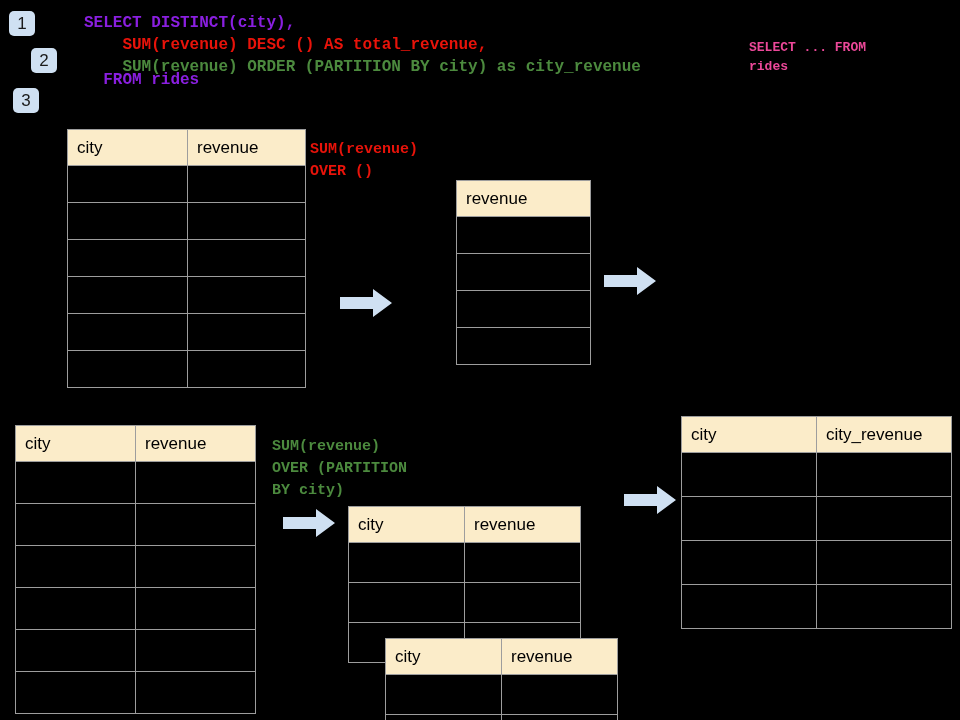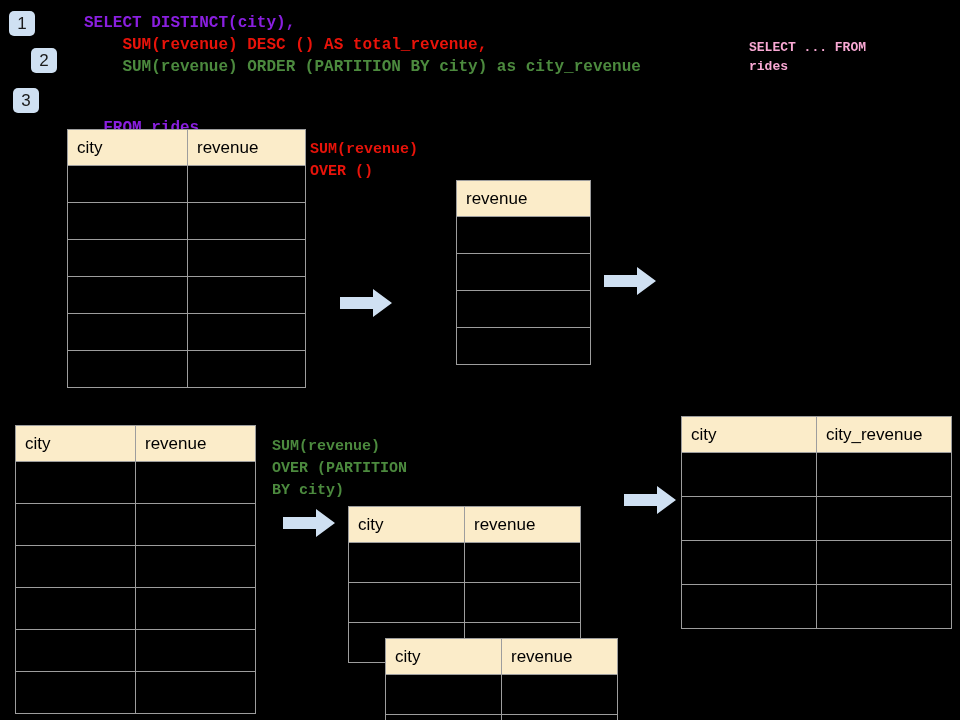--- a/index.html
+++ b/index.html
@@ -42,21 +42,21 @@
   }
   .code.purple { color: #8a1fe0; }
   .code.red    { color: #e8130a; }
   .code.green  { color: #4c8a3e; }
 
   .sidenote {
     position: absolute;
     font-family: "Liberation Mono", "DejaVu Sans Mono", monospace;
     font-size: 13px;
     font-weight: bold;
-    color: #f9a8d4;
+    color: #ec4899;
     white-space: pre;
     line-height: 19px;
   }
 
   
   .annot {
     position: absolute;
     font-family: "Liberation Mono", "DejaVu Sans Mono", monospace;
     font-size: 15px;
     font-weight: bold;
@@ -104,21 +104,21 @@
 
 <div id="canvas">
 
   <div class="badge" style="left:9px;  top:11px;">1</div>
   <div class="badge" style="left:31px; top:48px;">2</div>
   <div class="badge" style="left:13px; top:88px;">3</div>
 
   <div class="code purple" style="left:84px; top:12px;">SELECT DISTINCT(city),</div>
   <div class="code red" style="left:84px; top:34px;">    SUM(revenue) DESC () AS total_revenue,</div>
   <div class="code green" style="left:84px; top:56px;">    SUM(revenue) ORDER (PARTITION BY city) as city_revenue</div>
-  <div class="code purple" style="left:84px; top:69px;margin-top:48px;">  FROM rides</div>
+  <div class="code purple" style="left:84px; top:69px;">  FROM rides</div>
 
   <div class="sidenote" style="left:749px; top:38px;">SELECT ... FROM</div>
   <div class="sidenote" style="left:749px; top:57px;text-align:right;">rides</div>
 
   <div class="annot red" style="left:310px; top:139px;">SUM(revenue)
 OVER ()</div>
 
   <div class="annot green" style="left:272px; top:436px;">SUM(revenue)
 OVER (PARTITION
 BY city)</div>

